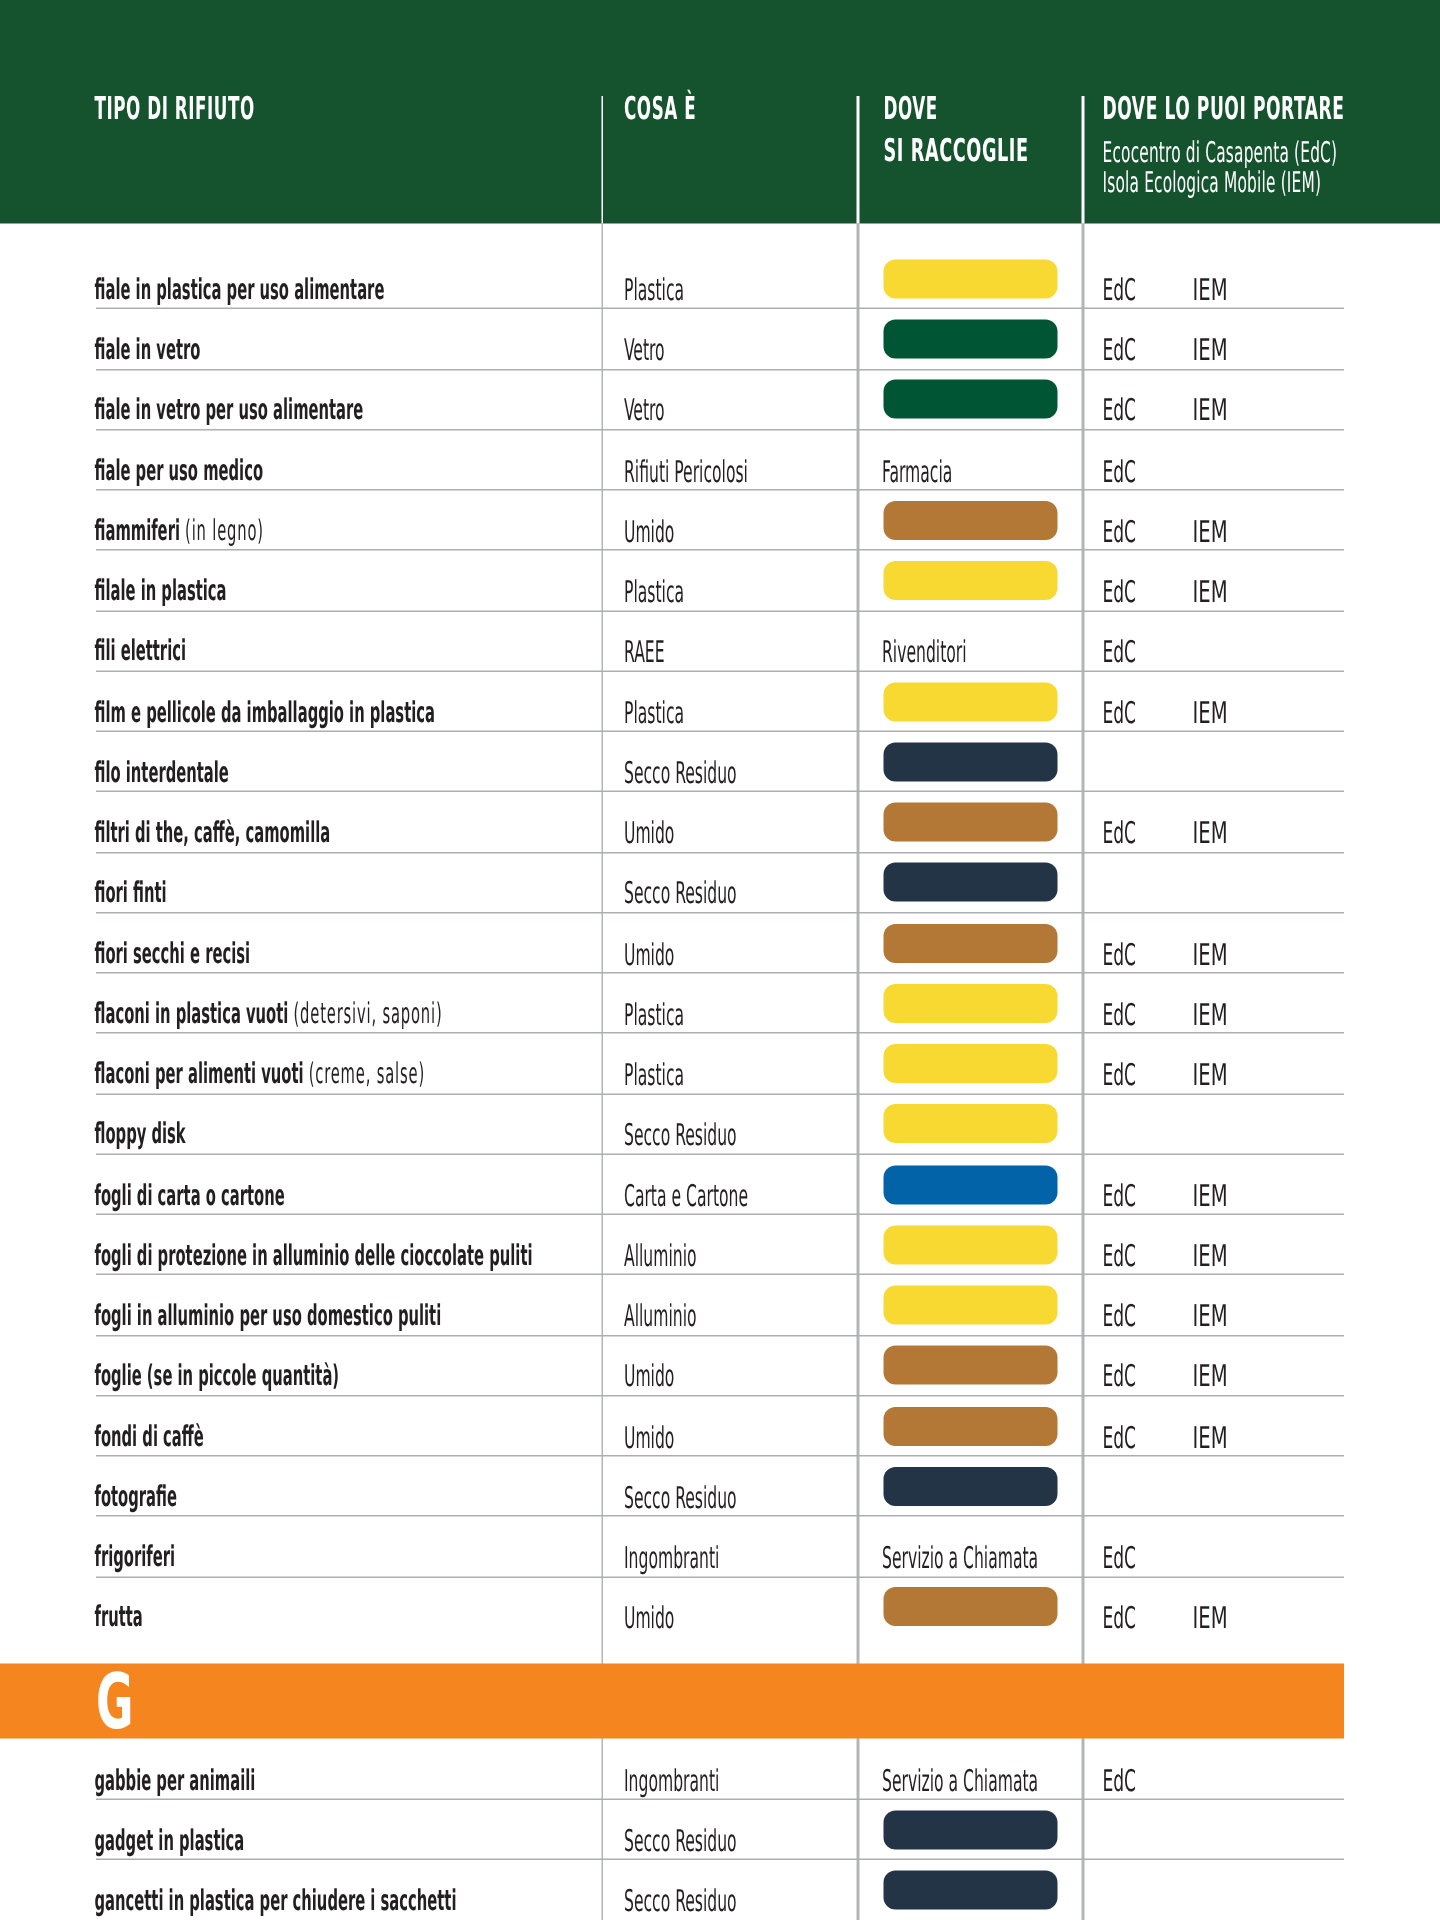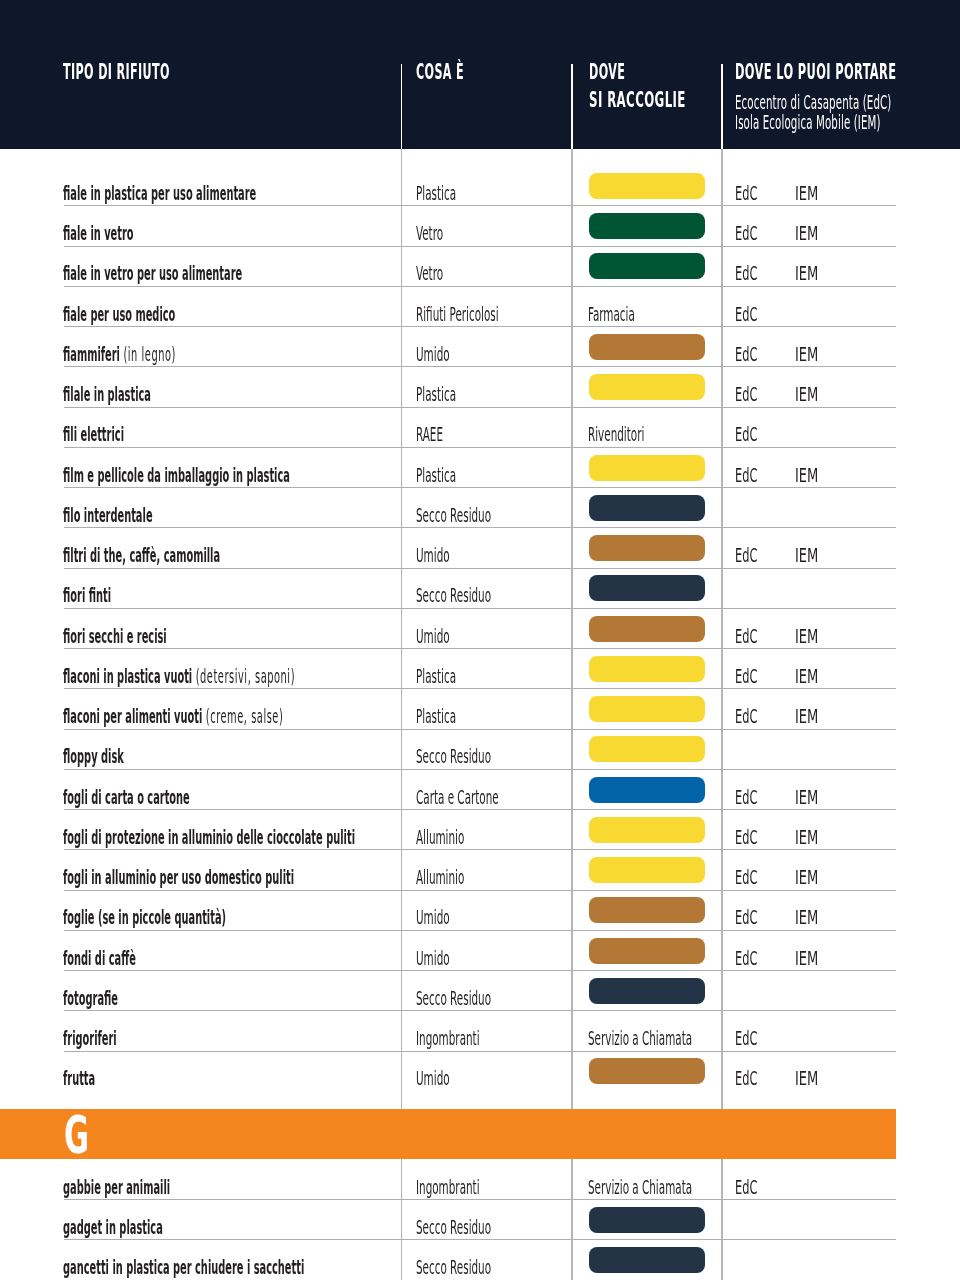--- a/index.html
+++ b/index.html
@@ -8,21 +8,21 @@
   body {
     background: #ffffff;
     font-family: "DejaVu Sans Condensed", "DejaVu Sans", sans-serif;
     color: #231F20;
     overflow: hidden;
     -webkit-font-smoothing: antialiased;
   }
   .page { position: relative; width: 960px; height: 1283px; overflow: hidden; }
 
   
-  .thead { position: absolute; left: 0; top: 0; width: 960px; height: 149px; background: #0f172a; }
+  .thead { position: absolute; left: 0; top: 0; width: 960px; height: 149px; background: #14532d; }
   .thead .vr { position: absolute; top: 63.9px; width: 1.5px; height: 85.1px; background: #ffffff; }
   .hcell { position: absolute; color: #ffffff; white-space: nowrap;
            transform-origin: left top; line-height: 1; }
   .h-title { font-weight: 700; font-size: 21px; transform: scaleX(0.592); letter-spacing: 0.6px; }
   .h-title.wide { transform: scaleX(0.6045); }
   .h-title.w2   { transform: scaleX(0.625); }
   .h-sub        { font-weight: 400; font-size: 19px; transform: scaleX(0.60); letter-spacing: 0.2px; }
 
   
   .rows { position: absolute; left: 0; top: 149px; width: 960px; z-index: 1; }

